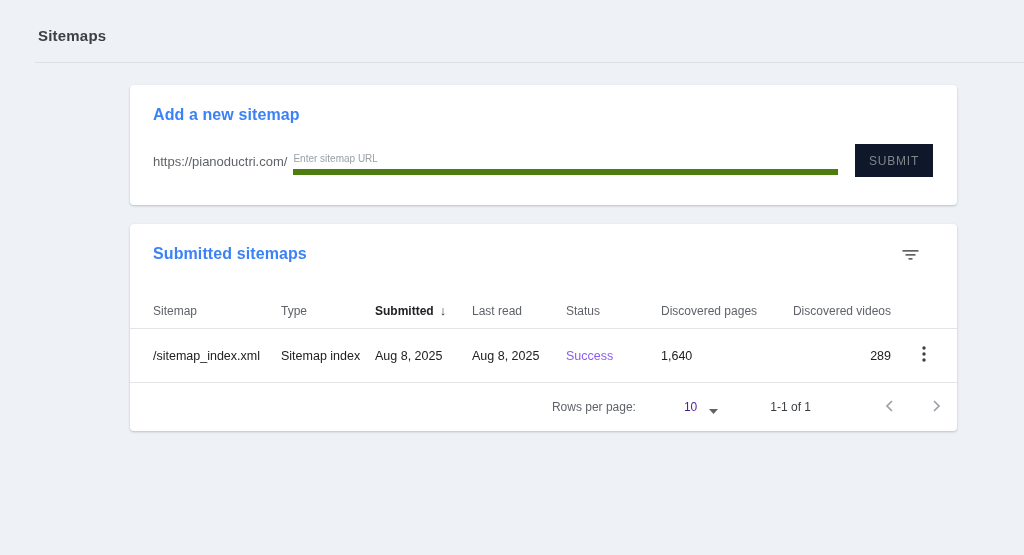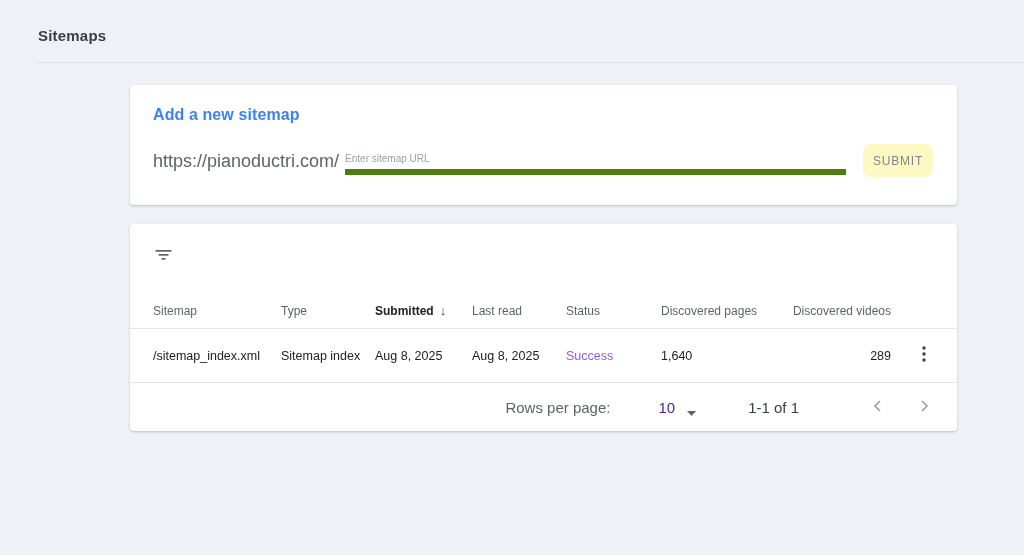--- a/index.html
+++ b/index.html
@@ -41,43 +41,43 @@
     font-weight: 600;
     color: #3b82f6;
     letter-spacing: 0.1px;
   }
   .url-row {
     margin-top: 26px;
     display: flex;
     align-items: center;
   }
   .url-prefix {
-    font-size: 18px;
+    font-size: 13px;
     color: #5f6368;
     white-space: nowrap;
     padding-bottom: 4px;
   }
   .url-input {
     flex: 1;
     margin: 0 17px 0 6px;
     border: none;
     outline: none;
     background: transparent;
     border-bottom: 6px solid #4d7c0f;
     font-family: "Liberation Sans", sans-serif;
     font-size: 10px;
     color: #202124;
     padding: 0 0 5px 0;
   }
   .url-input::placeholder { color: #9aa0a6; }
   .submit-btn {
-    width: 70px; height: 33px;
+    width: 78px; height: 33px;
     border: none;
-    border-radius: 8px;
-    background: #fef9c3;
+    border-radius: 0;
+    background: #0f172a;
     color: #80868b;
     font-family: "Liberation Sans", sans-serif;
     font-size: 12px;
     font-weight: 500;
     letter-spacing: 0.8px;
     cursor: pointer;
     margin-top: -6px;
   }
   
   .card-submitted { padding: 0; }
@@ -125,22 +125,22 @@
     align-items: center;
     gap: 6px;
   }
   .sort-arrow { font-size: 13px; color: #3c4043; font-weight: 400; }
   .kebab-btn { background: none; border: none; cursor: pointer; padding: 2px 4px; }
   .table-footer {
     display: flex;
     align-items: center;
     justify-content: flex-end;
     height: 48px;
-    padding-right: 24px;
-    font-size: 15px;
+    padding-right: 12px;
+    font-size: 12px;
     color: #5f6368;
     gap: 16px;
   }
   .rpp-label { margin-right: 32px; }
   .rpp-select {
     display: flex; align-items: flex-end; gap: 12px;
     color: #4c1d95; cursor: pointer;
   }
   .range-label { margin-left: 36px; margin-right: 40px; color: #3c4043; }
   .pager-btn {
@@ -162,20 +162,21 @@
     <div class="url-row">
       <span class="url-prefix">https://pianoductri.com/</span>
       <input class="url-input" type="text" placeholder="Enter sitemap URL" style="">
       <button class="submit-btn">SUBMIT</button>
     </div>
   </div>
 
   <div class="card card-submitted">
 
     <div class="card-sub-header">
+      <div class="card-heading">Submitted sitemaps</div>
       <button class="filter-btn">
         <span class="icon">
           <svg width="17" height="14" viewBox="0 0 17 14">
             <rect x="0.5" y="2" width="16" height="1.7" fill="#5f6368"></rect>
             <rect x="3.5" y="6" width="10" height="1.7" fill="#5f6368"></rect>
             <rect x="6.5" y="10" width="4" height="1.7" fill="#5f6368"></rect>
           </svg>
         </span>
       </button>
     </div>

